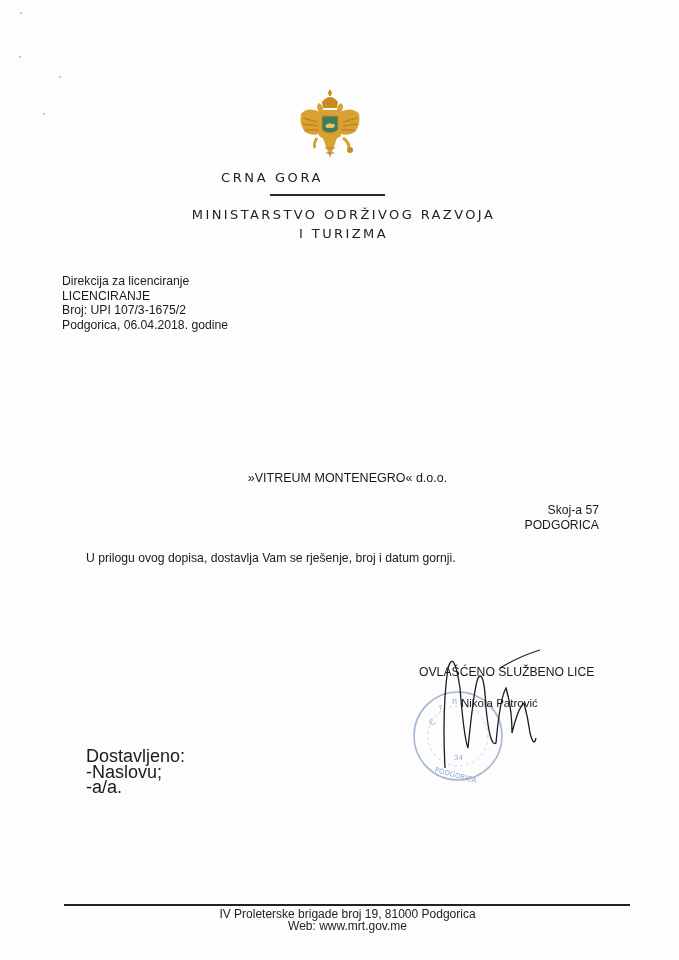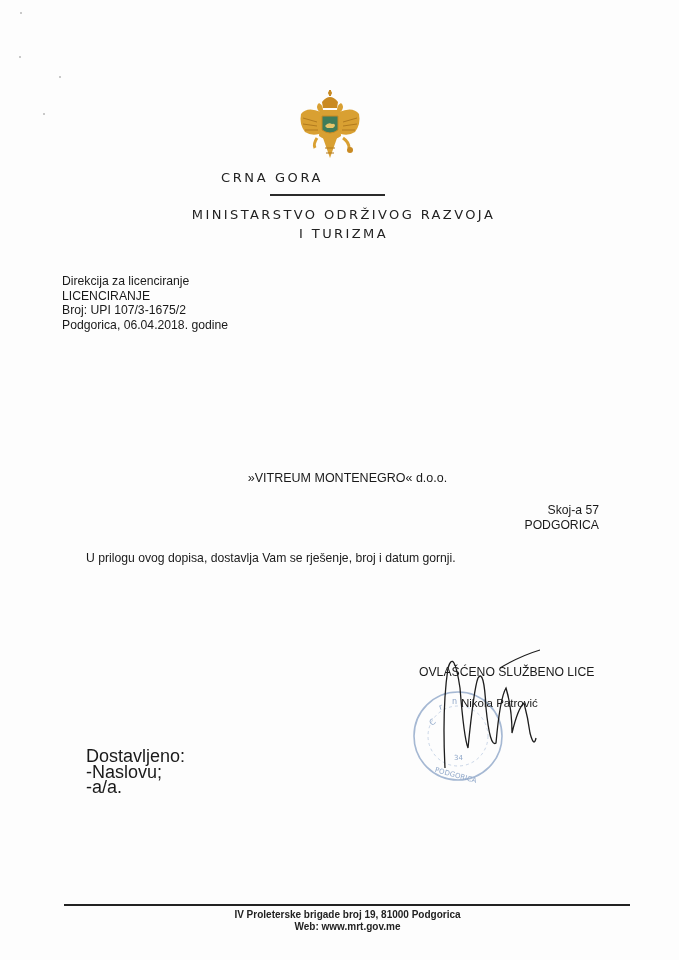--- a/index.html
+++ b/index.html
@@ -32,21 +32,21 @@
 
   .signature-title { position: absolute; left: 419px; top: 665px; font-size: 12.2px; }
   .signatory { position: absolute; left: 461px; top: 697px; font-size: 11.5px; }
 
   .stamp { position: absolute; left: 410px; top: 686px; width: 100px; height: 100px; }
   .signature { position: absolute; left: 440px; top: 648px; width: 140px; height: 120px; }
 
   .delivered { position: absolute; left: 62px; top: 749px; font-size: 18px; line-height: 15.5px; margin-left: 24px; }
 
   .footer-rule { position: absolute; left: 64px; top: 904px; width: 566px; height: 2px; background: #222; }
-  .footer { position: absolute; left: 0; width: 679px; top: 909px; text-align: center; font-size: 10px; line-height: 11.5px; color: #222; padding-left: 16px; font-weight: bold; }
+  .footer { position: absolute; left: 0; width: 679px; top: 909px; text-align: center; font-size: 12px; line-height: 11.5px; color: #222; padding-left: 16px; }
 </style>
 </head>
 <body>
 
 <div class="page">
 
   <div class="speck" style="left:20px;top:12px;"></div>
   <div class="speck" style="left:19px;top:56px;"></div>
   <div class="speck" style="left:59px;top:76px;"></div>
   <div class="speck" style="left:43px;top:113px;"></div>

